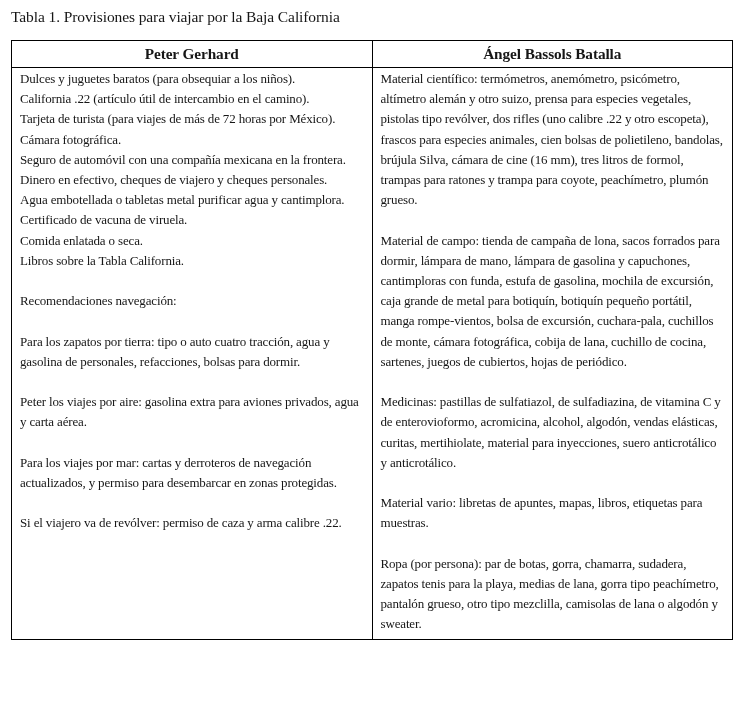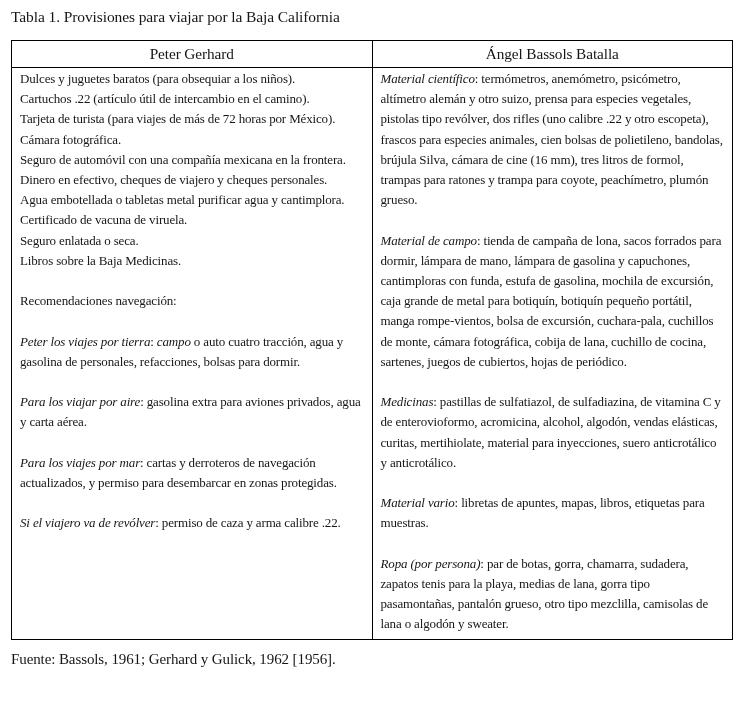--- a/index.html
+++ b/index.html
@@ -29,21 +29,21 @@
   table.prov-table {
     border-collapse: collapse;
     table-layout: fixed;
     width: 722px;
   }
   table.prov-table th,
   table.prov-table td {
     border: 1.5px solid #000000;
   }
   table.prov-table th {
-    font-weight: normal;
+    font-weight: bold;
     font-size: 15.3px;
     line-height: 19px;
     text-align: center;
     padding: 3px 4px 4px 4px;
     letter-spacing: -0.1px;
   }
   table.prov-table td {
     vertical-align: top;
     padding: 1px 7px 4px 8px;
     font-size: 13px;
@@ -51,21 +51,20 @@
     letter-spacing: -0.15px;
   }
   p.para {
     margin: 0;
     padding: 0;
   }
   p.para.blank {
     visibility: hidden;
   }
   .it {
-    font-style: italic;
   }
   .source-note {
     font-size: 15px;
     line-height: 20px;
     margin-top: 9px;
     letter-spacing: -0.1px;
   }
 </style>
 </head>
 <body>
@@ -78,50 +77,49 @@
     <thead>
       <tr>
         <th>Peter Gerhard</th>
         <th>Ángel Bassols Batalla</th>
       </tr>
     </thead>
     <tbody>
       <tr>
         <td>
             <p class="para"><span>Dulces y juguetes baratos (para obsequiar a los niños).</span></p>
-            <p class="para"><span>Cartuchos .22 (artículo útil de intercambio en el camino).</span></p>
+            <p class="para"><span>California .22 (artículo útil de intercambio en el camino).</span></p>
             <p class="para"><span>Tarjeta de turista (para viajes de más de 72 horas por México).</span></p>
             <p class="para"><span>Cámara fotográfica.</span></p>
             <p class="para"><span>Seguro de automóvil con una compañía mexicana en la frontera.</span></p>
             <p class="para"><span>Dinero en efectivo, cheques de viajero y cheques personales.</span></p>
             <p class="para"><span>Agua embotellada o tabletas metal purificar agua y cantimplora.</span></p>
             <p class="para"><span>Certificado de vacuna de viruela.</span></p>
-            <p class="para"><span>Seguro enlatada o seca.</span></p>
-            <p class="para"><span>Libros sobre la Baja Medicinas.</span></p>
+            <p class="para"><span>Comida enlatada o seca.</span></p>
+            <p class="para"><span>Libros sobre la Tabla California.</span></p>
             <p class="para blank">&nbsp;</p>
             <p class="para"><span>Recomendaciones navegación:</span></p>
             <p class="para blank">&nbsp;</p>
-            <p class="para"><span class="it">Peter los viajes por tierra</span><span>: </span><span class="it">campo</span><span> o auto cuatro tracción, agua y gasolina de personales, refacciones, bolsas para dormir.</span></p>
+            <p class="para"><span class="it">Para los zapatos por tierra</span><span>: </span><span class="it">tipo</span><span> o auto cuatro tracción, agua y gasolina de personales, refacciones, bolsas para dormir.</span></p>
             <p class="para blank">&nbsp;</p>
-            <p class="para"><span class="it">Para los viajar por aire</span><span>: gasolina extra para aviones privados, agua y carta aérea.</span></p>
+            <p class="para"><span class="it">Peter los viajes por aire</span><span>: gasolina extra para aviones privados, agua y carta aérea.</span></p>
             <p class="para blank">&nbsp;</p>
             <p class="para"><span class="it">Para los viajes por mar</span><span>: cartas y derroteros de navegación actualizados, y permiso para desembarcar en zonas protegidas.</span></p>
             <p class="para blank">&nbsp;</p>
             <p class="para"><span class="it">Si el viajero va de revólver</span><span>: permiso de caza y arma calibre .22.</span></p>
           </td>
         <td>
             <p class="para"><span class="it">Material científico</span><span>: termómetros, anemómetro, psicómetro, altímetro alemán y otro suizo, prensa para especies vegetales, pistolas tipo revólver, dos rifles (uno calibre .22 y otro escopeta), frascos para especies animales, cien bolsas de polietileno, bandolas, brújula Silva, cámara de cine (16 mm), tres litros de formol, trampas para ratones y trampa para coyote, peachímetro, plumón grueso.</span></p>
             <p class="para blank">&nbsp;</p>
             <p class="para"><span class="it">Material de campo</span><span>: tienda de campaña de lona, sacos forrados para dormir, lámpara de mano, lámpara de gasolina y capuchones, cantimploras con funda, estufa de gasolina, mochila de excursión, caja grande de metal para botiquín, botiquín pequeño portátil, manga rompe-vientos, bolsa de excursión, cuchara-pala, cuchillos de monte, cámara fotográfica, cobija de lana, cuchillo de cocina, sartenes, juegos de cubiertos, hojas de periódico.</span></p>
             <p class="para blank">&nbsp;</p>
             <p class="para"><span class="it">Medicinas</span><span>: pastillas de sulfatiazol, de sulfadiazina, de vitamina C y de enterovioformo, acromicina, alcohol, algodón, vendas elásticas, curitas, mertihiolate, material para inyecciones, suero anticrotálico y anticrotálico.</span></p>
             <p class="para blank">&nbsp;</p>
             <p class="para"><span class="it">Material vario</span><span>: libretas de apuntes, mapas, libros, etiquetas para muestras.</span></p>
             <p class="para blank">&nbsp;</p>
-            <p class="para"><span class="it">Ropa (por persona)</span><span>: par de botas, gorra, chamarra, sudadera, zapatos tenis para la playa, medias de lana, gorra tipo pasamontañas, pantalón grueso, otro tipo mezclilla, camisolas de lana o algodón y sweater.</span></p>
+            <p class="para"><span class="it">Ropa (por persona)</span><span>: par de botas, gorra, chamarra, sudadera, zapatos tenis para la playa, medias de lana, gorra tipo peachímetro, pantalón grueso, otro tipo mezclilla, camisolas de lana o algodón y sweater.</span></p>
           </td>
       </tr>
     </tbody>
   </table>
 
-  <div class="source-note">Fuente: Bassols, 1961; Gerhard y Gulick, 1962 [1956].</div>
 
 </div>
 
 </body></html>

